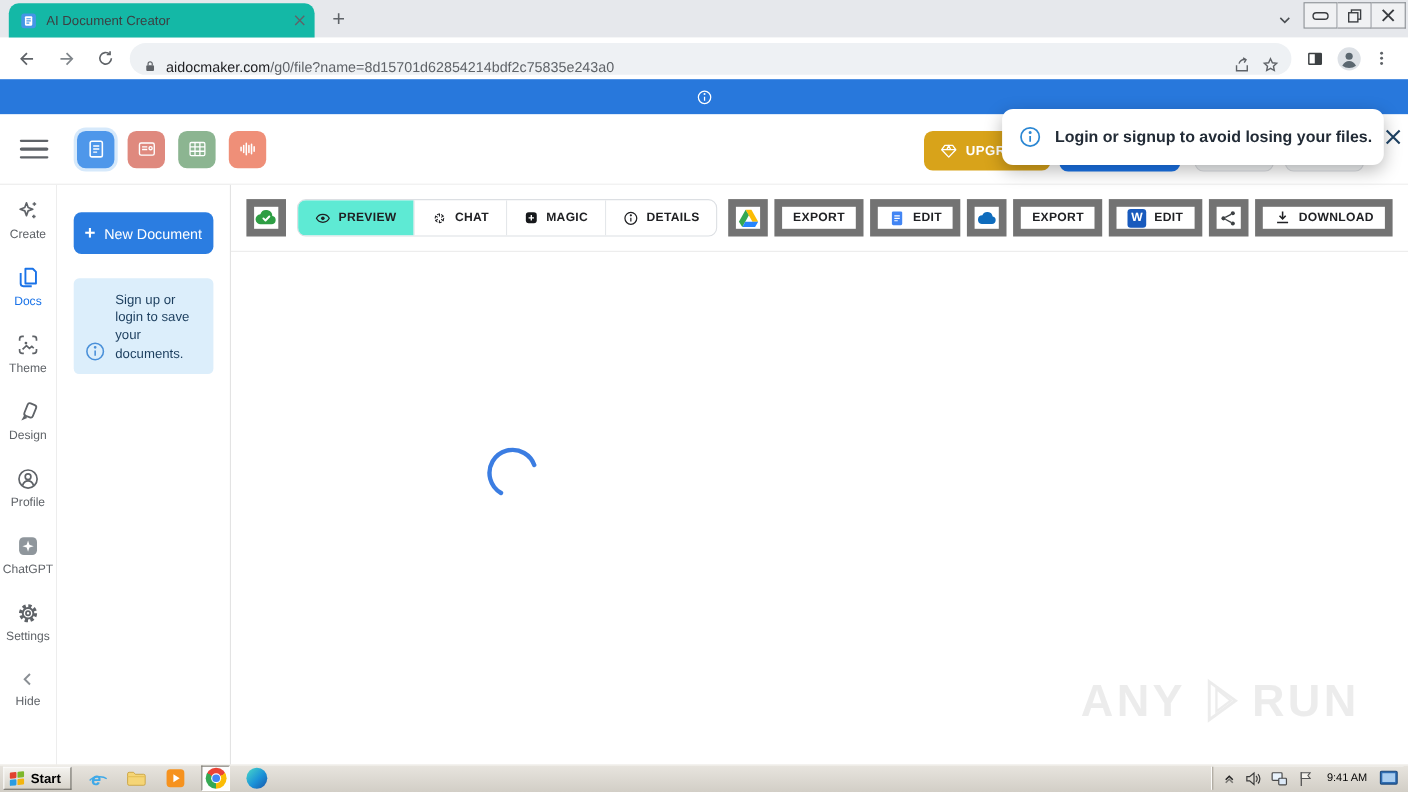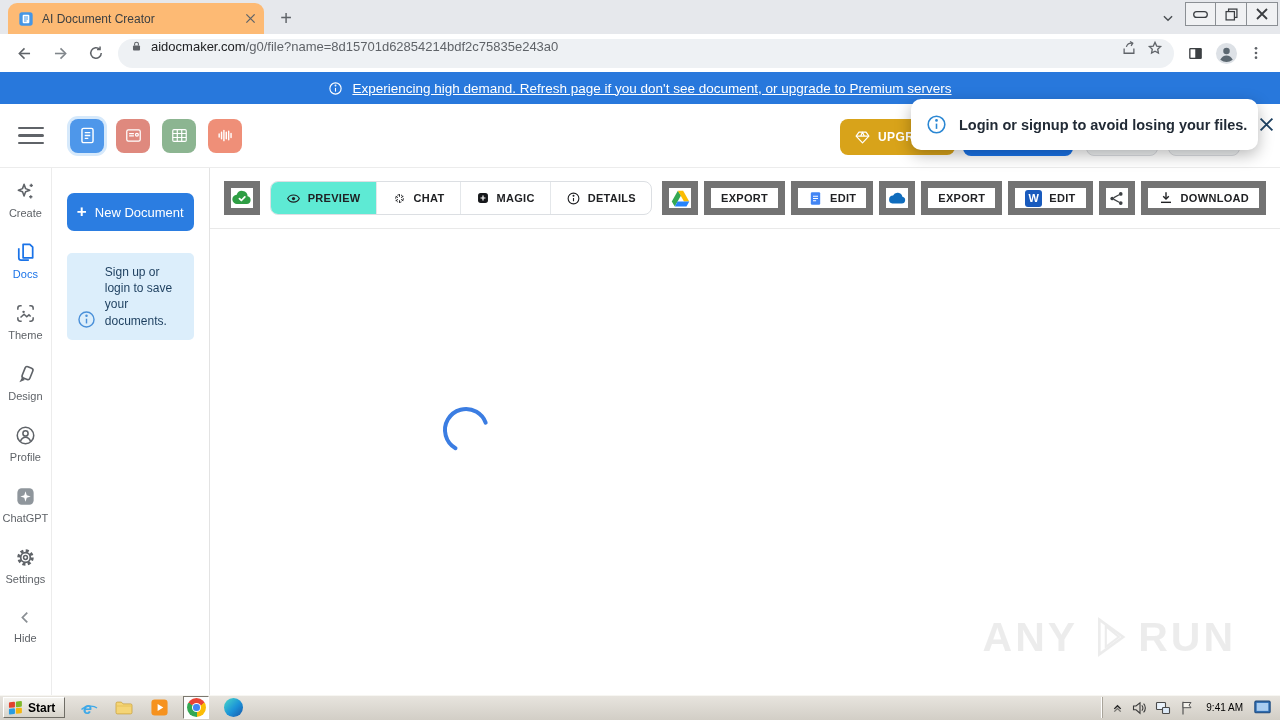--- a/index.html
+++ b/index.html
@@ -2,33 +2,33 @@
 <html><head>
 <meta charset="utf-8">
 <style>
   *{margin:0;padding:0;box-sizing:border-box}
   html,body{width:1280px;height:720px}
   body{font-family:"Liberation Sans",sans-serif;background:#fff;overflow:hidden}
   .screen{position:relative;width:1280px;height:720px;background:#fff;overflow:hidden}
 
   
   .tabstrip{height:34px;background:#e6e8ec;display:flex;align-items:flex-end;position:relative}
-  .tab{margin-left:8px;width:256px;height:31px;background:#fdba74;border-radius:9px 9px 0 0;display:flex;align-items:center;padding:0 8px 0 10px;gap:8px}
+  .tab{margin-left:8px;width:278px;height:31px;background:#14b8a6;border-radius:9px 9px 0 0;display:flex;align-items:center;padding:0 8px 0 10px;gap:8px}
   .tab-title{font-size:12px;color:#3c4043;flex:1;white-space:nowrap;overflow:hidden}
   .tab-close,.newtab{display:flex;align-items:center;justify-content:center;cursor:pointer}
   .newtab{width:28px;height:28px;margin:0 0 2px 8px;font-size:20px;color:#5f6368;border-radius:50%}
   .strip-right{position:absolute;right:0;top:0;height:34px;display:flex;align-items:center;gap:10px;padding-right:2px}
   .winctl{display:flex;height:24px;margin-top:-6px}
   .winctl span{width:31px;height:24px;border:1px solid #8b8f94;border-left-width:0;background:#f0f1f3;display:flex;align-items:center;justify-content:center}
   .winctl span:first-child{border-left-width:1px}
 
   
   .addressbar{height:38px;background:#fff;display:flex;align-items:center;padding:0 10px;gap:8px}
   .navbtn{width:28px;height:28px;display:flex;align-items:center;justify-content:center;border-radius:50%}
-  .omnibox{flex:1;height:29px;background:#eef1f4;border-radius:15px;display:flex;align-items:flex-start;padding:0 10px 0 12px;gap:8px;max-width:1056px}
+  .omnibox{flex:1;height:29px;background:#eef1f4;border-radius:15px;display:flex;align-items:flex-end;padding:0 10px 0 12px;gap:8px;max-width:1056px}
   .url{font-size:13px;color:#202124;white-space:nowrap}
   .url .path{color:#5f6368}
   .omni-spacer{flex:1}
   .bar-right{display:flex;align-items:center;gap:10px;padding-left:4px}
 
   
   .banner{height:32px;background:#2878dc;display:flex;align-items:center;justify-content:center;gap:9px;color:#fff}
   .banner-link{color:#fff;font-size:13.5px;text-decoration:underline;cursor:pointer}
 
   
@@ -206,21 +206,20 @@
   </div>
 
   <div class="banner">
     <span style="display:flex">
       <svg width="15" height="15" viewBox="0 0 24 24" fill="none" stroke="#fff" stroke-width="1.8">
           <circle cx="12" cy="12" r="9"></circle>
           <path d="M12 11v6"></path>
           <circle cx="12" cy="7.2" r="0.6" fill="#fff"></circle>
         </svg>
     </span>
-    <span class="banner-link">Experiencing high demand. Refresh page if you don't see document, or upgrade to Premium servers</span>
   </div>
 
   <div class="appheader">
     <span class="hamburger">
         <i></i>
         <i></i>
         <i></i>
       </span>
     <div class="tiles">
       <span class="tile doc">

